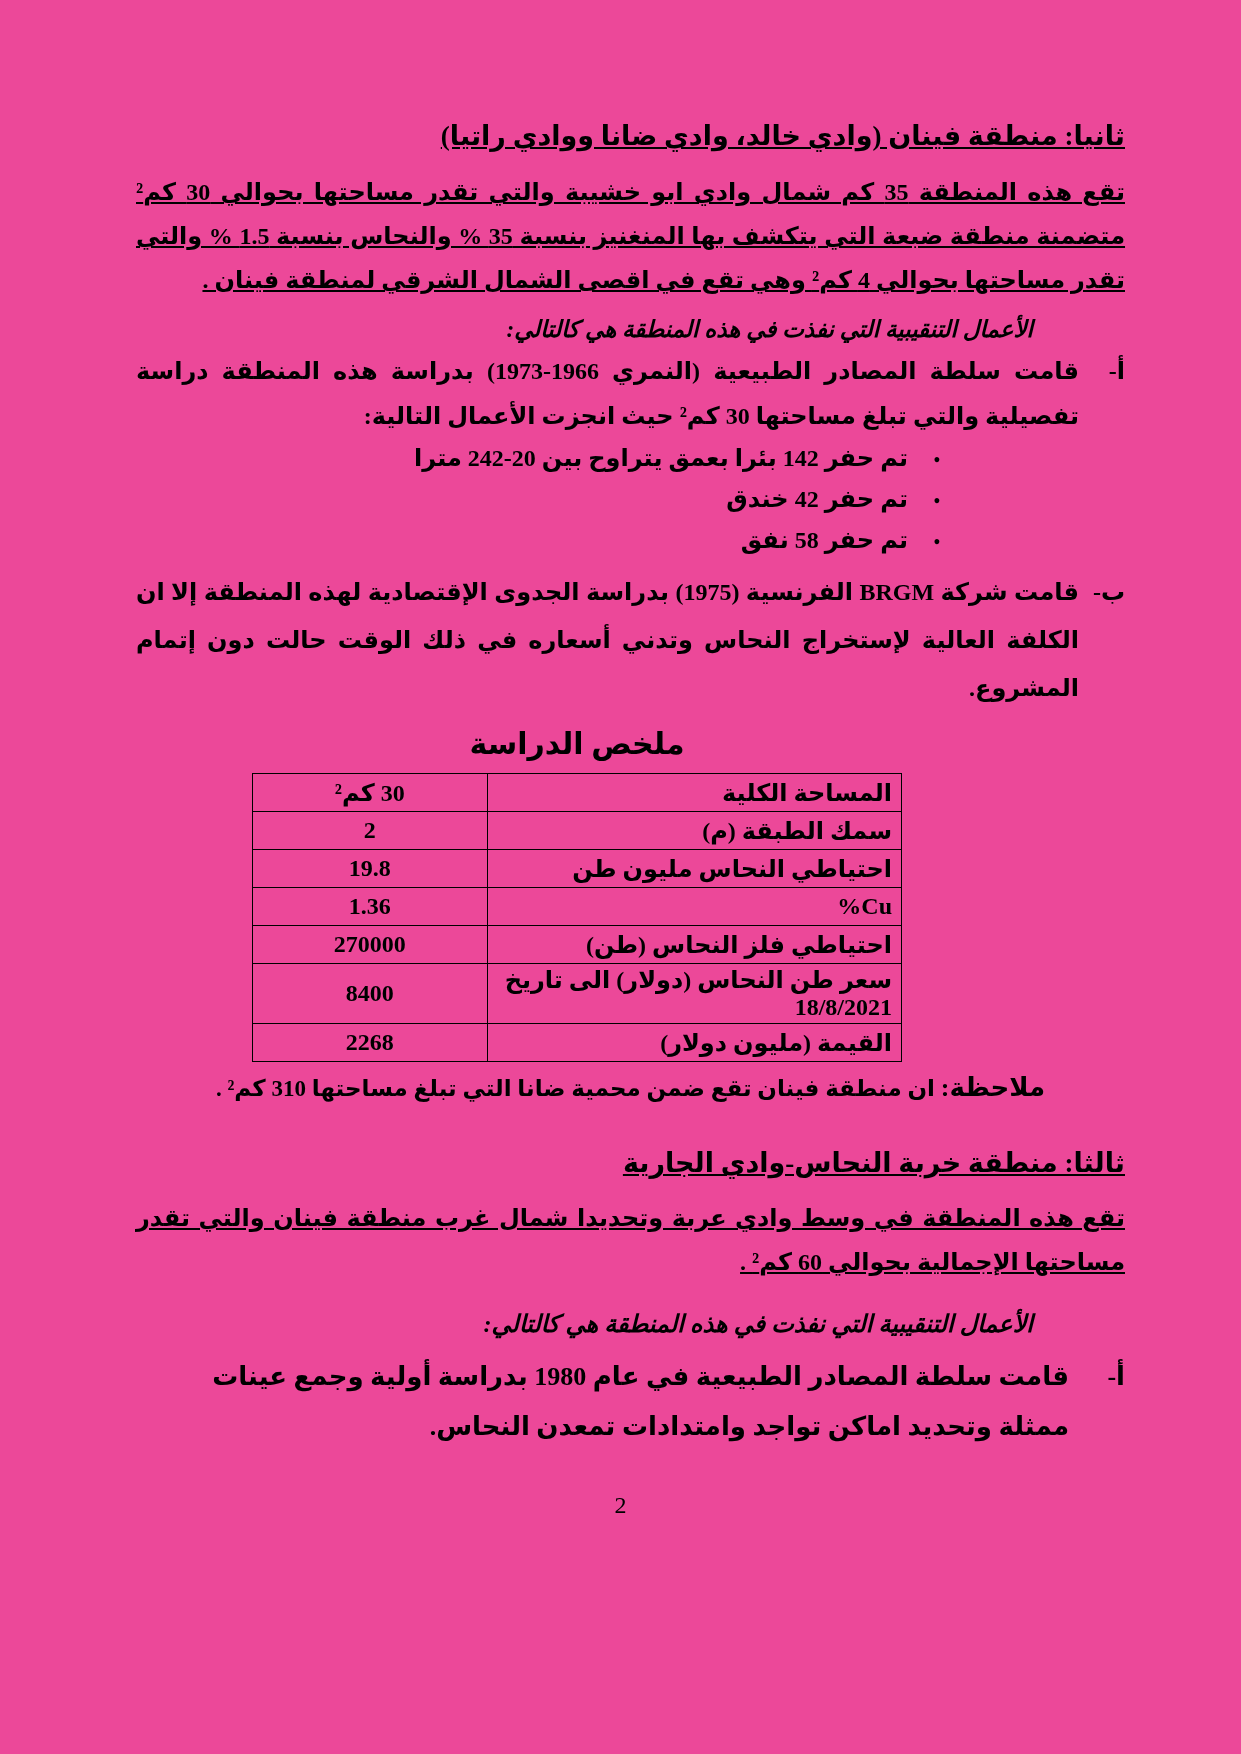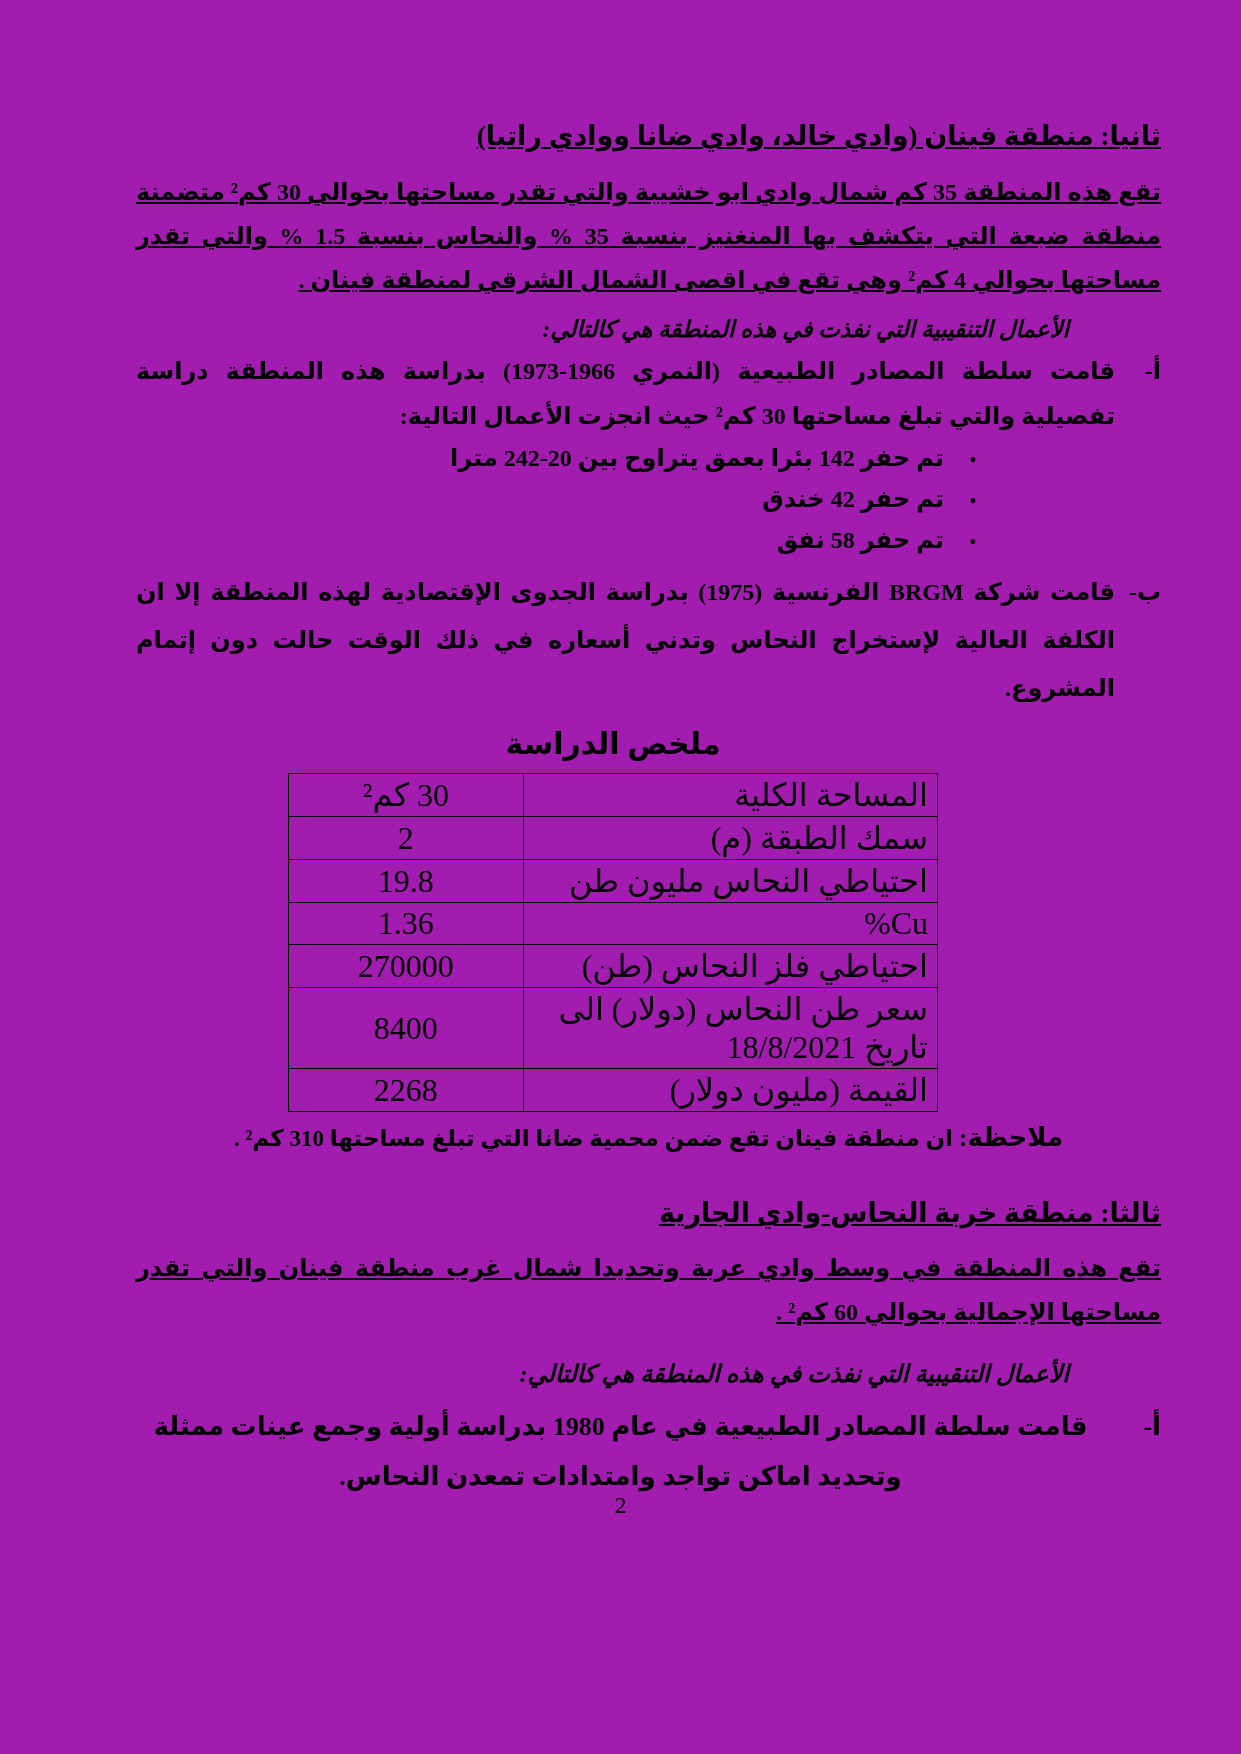--- a/index.html
+++ b/index.html
@@ -6,24 +6,24 @@
   html, body {
     margin: 0; padding: 0;
     background: #ffffff;
     font-family: "Liberation Serif", "DejaVu Sans", sans-serif;
   }
   .page {
     position: relative;
     width: 1241px;
     height: 1754px;
     margin: 0 auto;
-    background: #a21caf;
+    background: #ec4899;
     direction: rtl;
     color: #000;
-    padding: 118px 80px 0 136px;
+    padding: 118px 116px 0 136px;
     overflow: hidden;
     font-weight: 700;
   }
   .doc-title {
     font-size: 27px;
     line-height: 1.35;
     font-weight: 700;
     margin: 0 0 16px 0;
     text-decoration: underline;
     text-align: right;
@@ -68,38 +68,38 @@
   }
   .summary-title { font-size: 30px; font-weight: 700; margin: 0 0 12px 0; }
   table.study {
     border-collapse: collapse;
     width: 650px;
     margin: 0 223px 0 0;
     direction: rtl;
   }
   table.study td {
     border: 1.5px solid #000;
-    font-size: 32px;
-    font-weight: 400;
+    font-size: 24px;
+    font-weight: 700;
     height: 38px;
     padding: 2px 9px;
   }
   td.row-label { width: 415px; text-align: right; }
   td.row-value { width: 235px; text-align: center; }
   .note {
     font-size: 23px;
     margin: 10px 0 0 0;
     text-align: center;
   }
   .note-label { font-size: 26px; }
   .title-3 { margin: 42px 0 14px 0; text-decoration: underline; }
   .works-2 { margin-top: 26px; font-size: 24px; }
   .item-3 { margin-top: 14px; font-size: 26px; line-height: 50px; }
   .item-3 .list-marker { width: 56px; }
-  .item-3 .list-text { text-align: center; }
+  .item-3 .list-text { text-align: right; }
   .page-number {
     position: absolute;
     top: 1492px;
     left: 0;
     right: 0;
     text-align: center;
     font-size: 24px;
     font-weight: 400;
     direction: ltr;
   }

